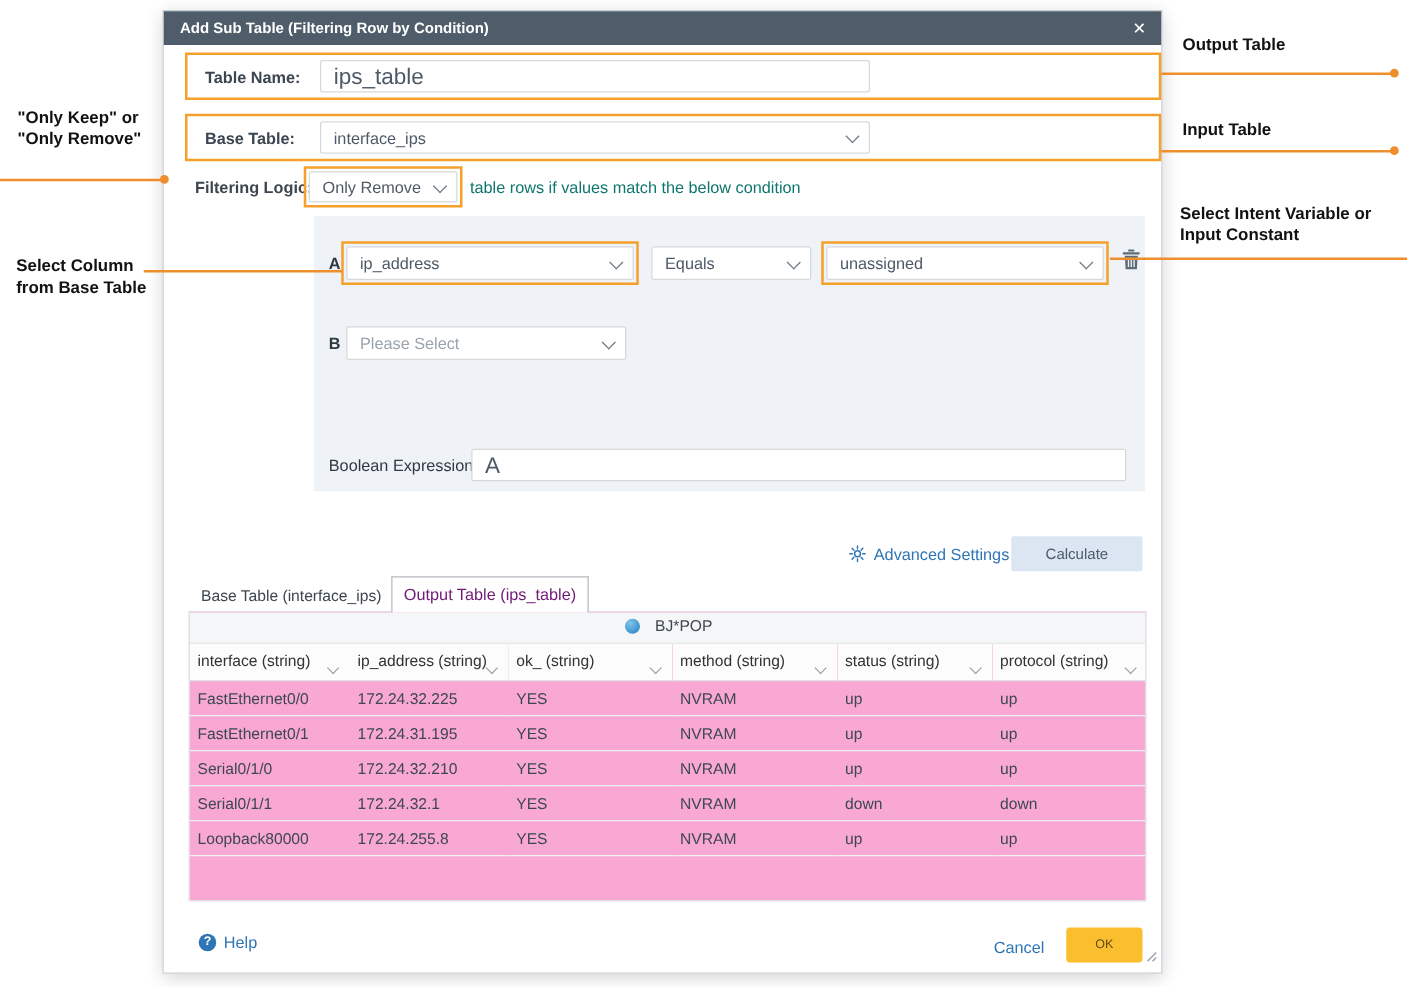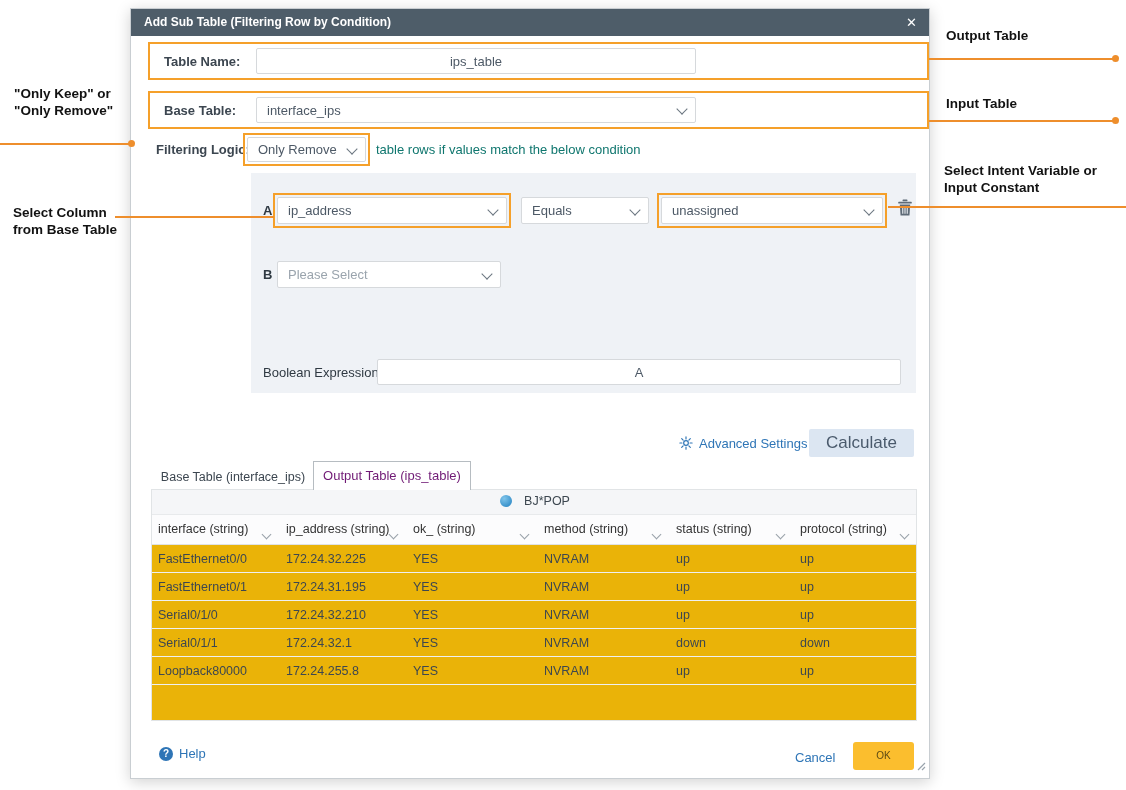--- a/index.html
+++ b/index.html
@@ -14,41 +14,41 @@
   .close-x { position:absolute; right:12px; top:0; font-size:13px; font-weight:normal; line-height:27px; cursor:pointer; }
 
   .hlrow { position:absolute; border:2px solid #F5A02A; box-sizing:border-box; }
   .flabel { position:absolute; font-size:13px; font-weight:bold; color:#3c4650; display:flex; align-items:center; }
 
   .sel { position:absolute; background:#fff; border:1px solid #d6d9dc; border-radius:2px; box-sizing:border-box;
          font-size:13px; color:#4d5966; display:flex; align-items:center; padding:0 24px 0 10px; cursor:pointer; }
   .sel .chev { position:absolute; right:9px; top:50%; margin-top:-5px; width:7px; height:7px;
                border-right:1.5px solid #6b7680; border-bottom:1.5px solid #6b7680; transform:rotate(45deg); }
   .inp { position:absolute; background:#fff; border:1px solid #d6d9dc; border-radius:2px; box-sizing:border-box;
-         font-size:13px; color:#4d5966; padding:0 10px; font-family:inherit; outline:none;text-align:center; }
+         font-size:18px; color:#4d5966; padding:0 10px; font-family:inherit; outline:none; }
   .hlwrap { position:absolute; border:2px solid #F5A02A; padding:2px; }
   .hlwrap .sel { position:relative; width:100%; height:100%; }
   .ph { color:#9aa4ad; }
 
   .cond { position:absolute; left:120px; top:164px; width:665px; height:220px; background:#EFF2F6; }
   .rowlab { position:absolute; font-size:13px; font-weight:bold; color:#2f3942; display:flex; align-items:center; }
   .trash { position:absolute; left:646px; top:26px; cursor:pointer; width:16px; height:17px; }
 
   .adv { position:absolute; left:548px; top:420px; height:28px; display:flex; align-items:center; gap:6px; cursor:pointer; }
   .link { color:#2E75B6; font-size:13px; }
   .btn-calc { position:absolute; left:678px; top:420px; width:105px; height:28px; background:#DCE6F2; color:#4a5a6c;
-              font-size:17px; text-align:center; line-height:28px; border-radius:2px; cursor:pointer; }
+              font-size:12px; text-align:center; line-height:28px; border-radius:2px; cursor:pointer; }
 
   .tab { position:absolute; text-align:center; cursor:pointer; box-sizing:border-box; }
   .tab-inactive { left:22px; top:457px; width:160px; height:23px; line-height:23px; font-size:12.5px; color:#3c4650; }
   .tab-active { left:182px; top:452px; width:158px; height:29px; line-height:28px; font-size:13px; color:#701a75;
                 background:#fff; border:1px solid #b6bcc1; border-bottom:none; z-index:3; }
 
   .tblwrap { position:absolute; left:20px; top:480px; width:766px; height:232px; border:1px solid #e1e4e6;
-             box-sizing:border-box; background:#eab308; z-index:2; overflow:hidden; }
+             box-sizing:border-box; background:#f9a8d4; z-index:2; overflow:hidden; }
   table.data { width:100%; border-collapse:collapse; table-layout:fixed; font-size:12.5px; color:#3d4750; }
   tr.meta td { height:22px; background:#F5F6F8; text-align:center; border-bottom:1px solid #e8eaec; }
   tr.cols th { height:27px; background:#FCFCFD; border-bottom:1px solid #dfe2e5; font-weight:normal;
                text-align:left; padding-left:6px; font-size:12.5px; color:#333; overflow:hidden; white-space:nowrap; }
   tr.datarow td { height:25px; border-bottom:1px solid #eef0f1; padding-left:6px; overflow:hidden; white-space:nowrap; }
   .chev-s { display:inline-block; width:6px; height:6px; border-right:1.4px solid #98a1a9; border-bottom:1.4px solid #98a1a9;
             transform:rotate(45deg); float:right; margin:9px 9px 0 0; cursor:pointer; }
   .globe { width:12px; height:12px; border-radius:50%; display:inline-block; vertical-align:-2px; margin-right:6px;
            background:radial-gradient(circle at 35% 30%, #7fc4ea, #1f7fc0); }
   .metaspan { display:inline-flex; align-items:center; gap:6px; }

